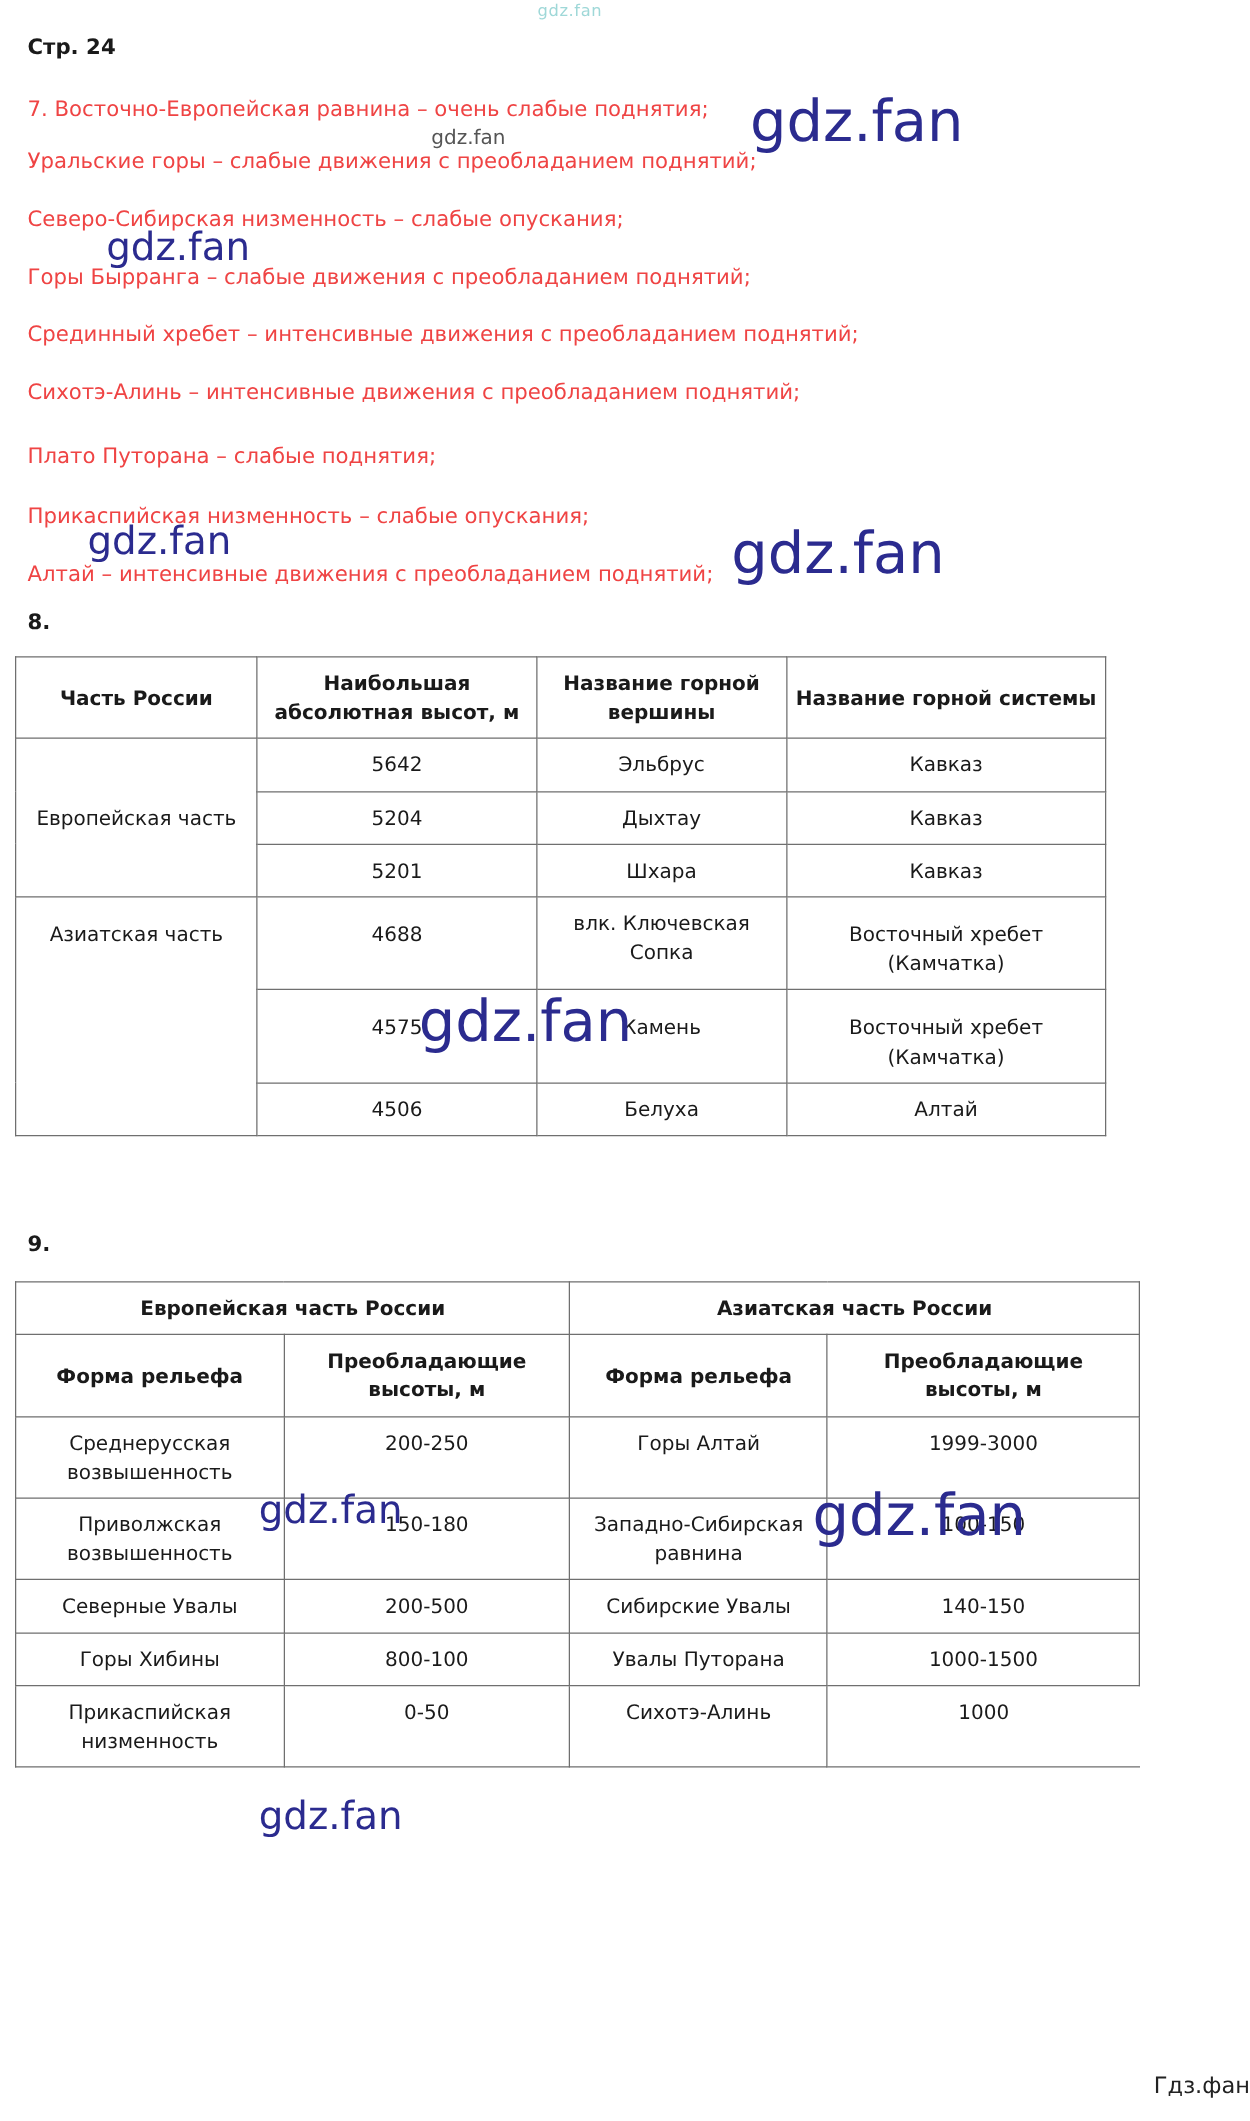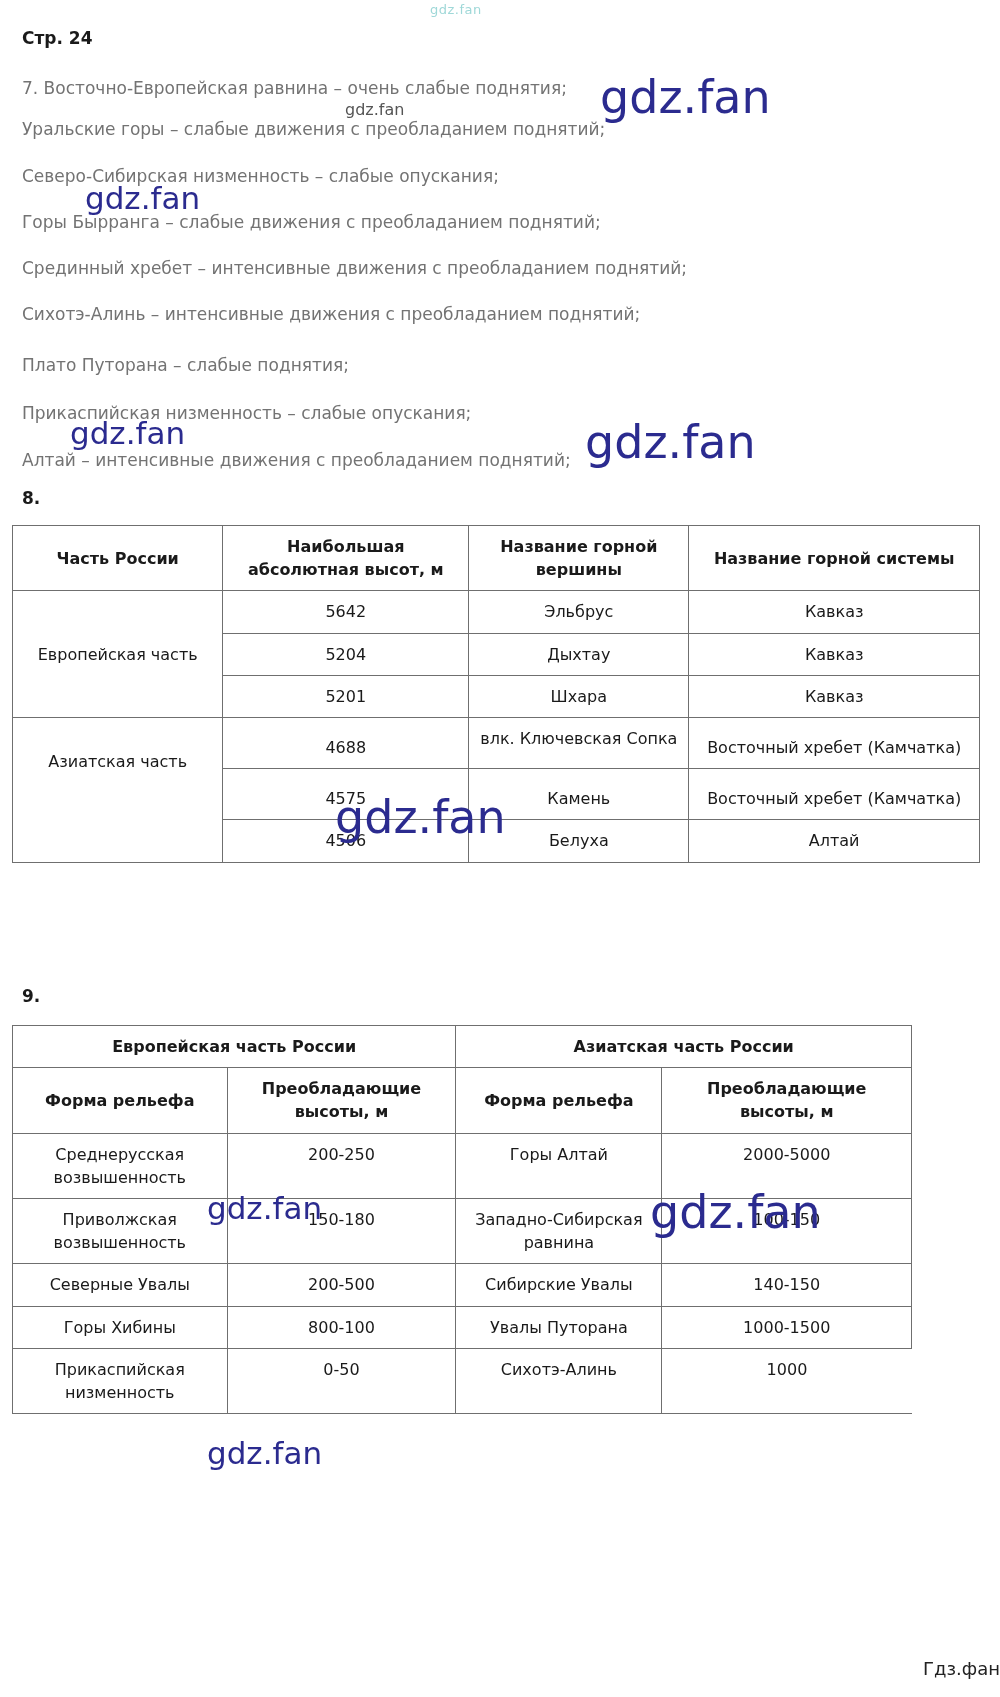--- a/index.html
+++ b/index.html
@@ -35,21 +35,21 @@
     position: absolute;
     top: 28px;
     left: 22px;
     font-size: 17px;
     font-weight: bold;
   }
   .para {
     position: absolute;
     left: 22px;
     font-size: 17px;
-    color: #737373;
+    color: #ef4444;
     white-space: nowrap;
   }
   .section-num {
     position: absolute;
     left: 22px;
     font-size: 17px;
     font-weight: bold;
   }
 
   
@@ -107,21 +107,21 @@
   <div class="para" style="top:119px;">Уральские горы – слабые движения с преобладанием поднятий;</div>
   <div class="para" style="top:212px;">Горы Бырранга – слабые движения с преобладанием поднятий;</div>
   <div class="para" style="top:258px;">Срединный хребет – интенсивные движения с преобладанием поднятий;</div>
   <div class="para" style="top:304px;">Сихотэ-Алинь – интенсивные движения с преобладанием поднятий;</div>
   <div class="para" style="top:355px;">Плато Путорана – слабые поднятия;</div>
   <div class="para" style="top:403px;">Прикаспийская низменность – слабые опускания;</div>
   <div class="para" style="top:450px;">Алтай – интенсивные движения с преобладанием поднятий;</div>
 
   <div class="section-num" style="top:488px;">8.</div>
 
-  <table class="doc-table" style="top:525px; left:12px; width:968px;">
+  <table class="doc-table" style="top:525px; left:12px; width:873px;">
     <colgroup>
       <col style="width:212px;">
       <col style="width:248px;">
       <col style="width:222px;">
       <col style="width:294px;">
     </colgroup>
     <thead>
       <tr>
         <th>Часть России</th>
         <th>Наибольшая абсолютная высот, м</th>
@@ -140,21 +140,21 @@
         <td>5204</td>
         <td>Дыхтау</td>
         <td>Кавказ</td>
       </tr>
       <tr>
         <td>5201</td>
         <td>Шхара</td>
         <td>Кавказ</td>
       </tr>
       <tr>
-        <td rowspan="3" class="cell-left" style="vertical-align:top; padding-top:32px;">Азиатская часть</td>
+        <td rowspan="3" class="cell-left" style="vertical-align:top; padding-top:18px;">Азиатская часть</td>
         <td style="vertical-align:top; padding-top:18px;">4688</td>
         <td style="vertical-align:top; ">влк. Ключевская Сопка</td>
         <td style="vertical-align:top; padding-top:18px;">Восточный хребет (Камчатка)</td>
       </tr>
       <tr>
         <td style="vertical-align:top; padding-top:18px;">4575</td>
         <td style="vertical-align:top; padding-top:18px;">Камень</td>
         <td style="vertical-align:top; padding-top:18px;">Восточный хребет (Камчатка)</td>
       </tr>
       <tr>
@@ -184,21 +184,21 @@
         <th>Преобладающие высоты, м</th>
         <th>Форма рельефа</th>
         <th>Преобладающие высоты, м</th>
       </tr>
     </thead>
     <tbody>
       <tr>
         <td>Среднерусская возвышенность</td>
         <td style="vertical-align:top;">200-250</td>
         <td style="vertical-align:top;">Горы Алтай</td>
-        <td style="vertical-align:top;">2000-5000</td>
+        <td style="vertical-align:top;">1999-3000</td>
       </tr>
       <tr>
         <td>Приволжская возвышенность</td>
         <td style="vertical-align:top;">150-180</td>
         <td>Западно-Сибирская равнина</td>
         <td style="vertical-align:top;">100-150</td>
       </tr>
       <tr>
         <td>Северные Увалы</td>
         <td>200-500</td>

